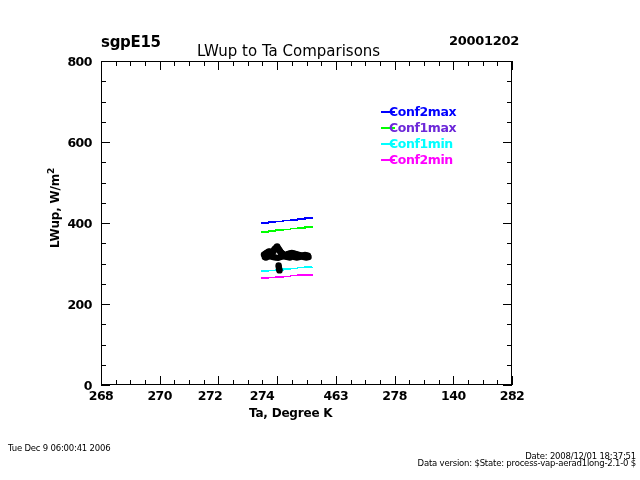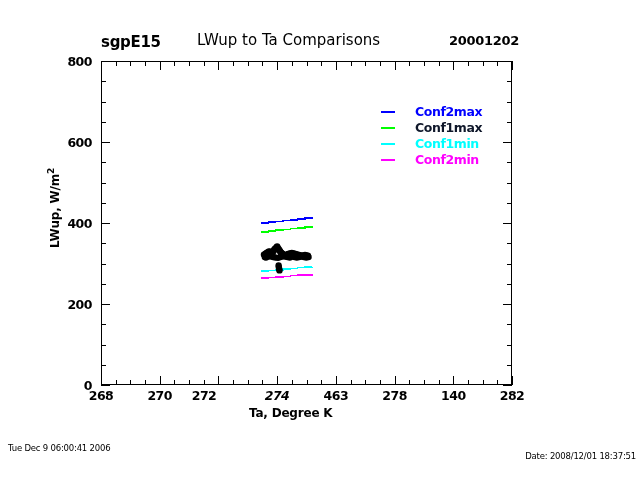--- a/index.html
+++ b/index.html
@@ -24,21 +24,21 @@
   .abs { position: absolute; }
 
   
   .hdr-left {
     left: 101px; top: 33px;
     font-size: 15px;
     font-weight: bold;
     letter-spacing: -0.3px;
   }
   .hdr-center {
-    left: 197px; top: 31px;
+    left: 197px; top: 42px;
     font-size: 15px;
     letter-spacing: 0px;
     text-align: center;
   }
   .hdr-right {
     left: 449px; top: 33px;
     font-size: 13px;
     font-weight: bold;
     letter-spacing: -0.3px;
   }
@@ -95,21 +95,21 @@
     height: 16px;
     white-space: nowrap;
   }
   .legend-swatch {
     position: absolute;
     left: 0; top: 7px;
     width: 14px; height: 2px;
   }
   .legend-text {
     position: absolute;
-    left: 34px; top: 0px;
+    left: 8px; top: 0px;
     font-size: 12.5px;
     font-weight: bold;
     letter-spacing: -0.4px;
   }
 
   
   .foot {
     font-size: 8.5px;
     letter-spacing: -0.2px;
     white-space: nowrap;
@@ -235,22 +235,22 @@
       <div class="tick" style="left: 507px; top: 101.5px; width: 5px; height: 1px;"></div>
       <div class="tick" style="left: 101px; top: 81.25px; width: 5px; height: 1px;"></div>
       <div class="tick" style="left: 507px; top: 81.25px; width: 5px; height: 1px;"></div>
       <div class="tick" style="left: 101px; top: 61px; width: 9px; height: 1px;"></div>
       <div class="tick" style="left: 503px; top: 61px; width: 9px; height: 1px;"></div>
     </div>
 
   <div class="abs" id="xtick-labels" style="left:0;top:0;width:640px;height:480px;">
       <div class="abs xtick-label" style="left: 78px;">268</div>
       <div class="abs xtick-label" style="left: 136.714px;">270</div>
-      <div class="abs xtick-label" style="left: 181px;">272</div>
-      <div class="abs xtick-label" style="left: 254px; font-style: italic;">274</div>
+      <div class="abs xtick-label" style="left: 187px;">272</div>
+      <div class="abs xtick-label" style="left: 239px;">274</div>
       <div class="abs xtick-label" style="left: 312.857px;">463</div>
       <div class="abs xtick-label" style="left: 371.571px;">278</div>
       <div class="abs xtick-label" style="left: 430.286px;">140</div>
       <div class="abs xtick-label" style="left: 489px;">282</div>
     </div>
   <div class="abs" id="ytick-labels" style="left:0;top:0;width:640px;height:480px;">
       <div class="abs ytick-label" style="top: 378px;">0</div>
       <div class="abs ytick-label" style="top: 297px;">200</div>
       <div class="abs ytick-label" style="top: 216px;">400</div>
       <div class="abs ytick-label" style="top: 135px;">600</div>
@@ -333,28 +333,29 @@
       </g>
     </svg>
 
   <div class="abs" id="legend">
       <div class="legend-row">
         <span class="legend-swatch" style="background: rgb(0, 0, 255);"></span>
         <span class="legend-text" style="color: rgb(0, 0, 255);">Conf2max</span>
       </div>
       <div class="legend-row">
         <span class="legend-swatch" style="background: rgb(0, 255, 0);"></span>
-        <span class="legend-text" style="color: #0f172a;">Conf1max</span>
+        <span class="legend-text" style="color: #6d28d9;">Conf1max</span>
       </div>
       <div class="legend-row">
         <span class="legend-swatch" style="background: rgb(0, 255, 255);"></span>
         <span class="legend-text" style="color: rgb(0, 255, 255);">Conf1min</span>
       </div>
       <div class="legend-row">
         <span class="legend-swatch" style="background: rgb(255, 0, 255);"></span>
         <span class="legend-text" style="color: rgb(255, 0, 255);">Conf2min</span>
       </div>
     </div>
 
   <div class="abs foot foot-l1">Tue Dec  9 06:00:41 2006</div>
   <div class="abs foot-right fr2">Date: 2008/12/01 18:37:51</div>
+  <div class="abs foot-right fr3">Data version: $State: process-vap-aerad1long-2.1-0 $</div>
 
 </div>
 
 </body></html>

